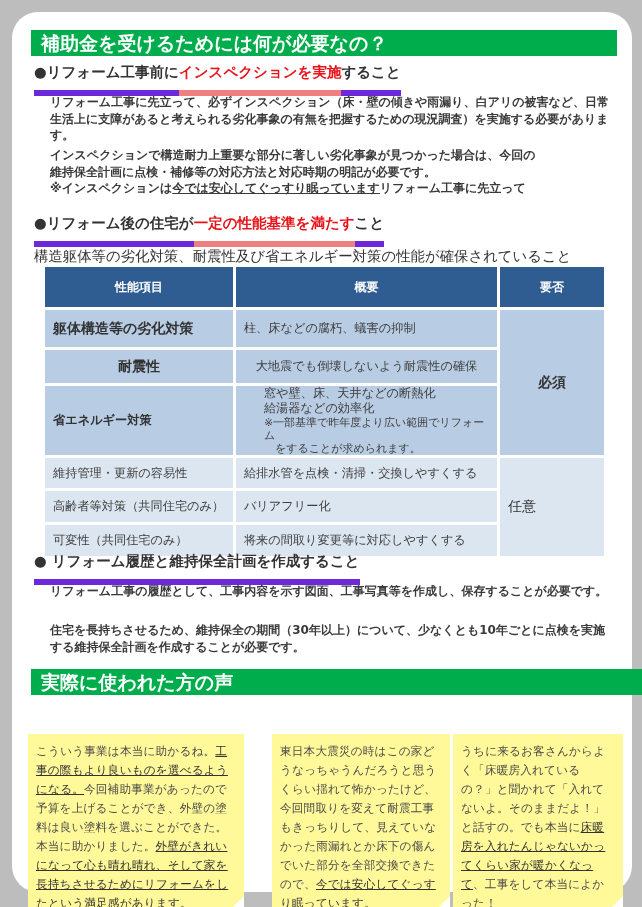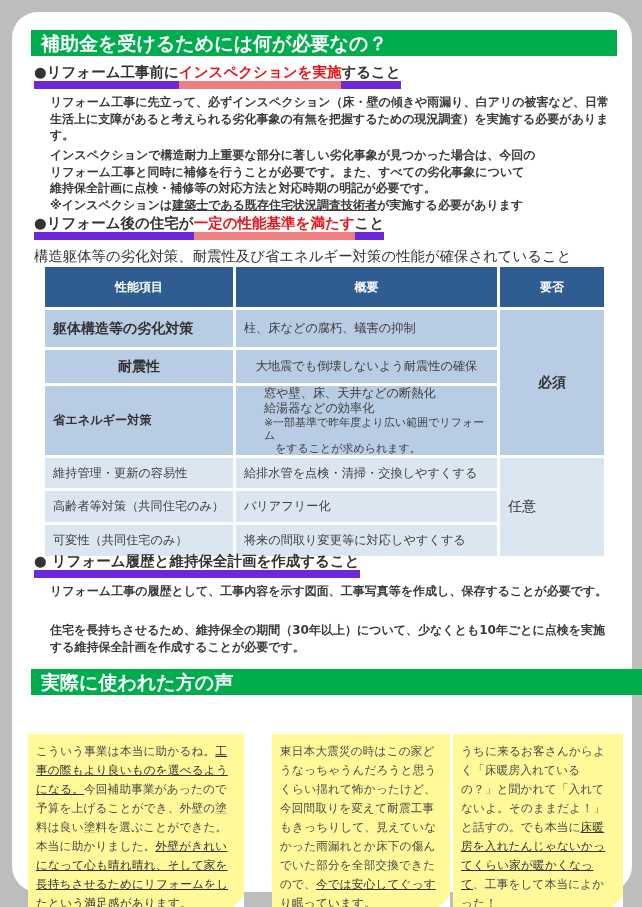--- a/index.html
+++ b/index.html
@@ -30,21 +30,21 @@
 
     .heading {
       position: absolute;
       left: 34px;
       font-size: 14.5px;
       font-weight: bold;
       color: #333;
       white-space: nowrap;
       line-height: 20px;
     }
-    .heading .u { border-bottom: 8px solid #6d28d9; padding-bottom: 1px; margin-top: 32px; }
+    .heading .u { border-bottom: 6px solid #6d28d9; padding-bottom: 10px; margin-top: 32px; }
     .heading .red { color: #e8141b; }
     .heading .red.u { border-bottom-color: #f08080; }
 
     .para {
       position: absolute;
       left: 50px;
       width: 566px;
       font-size: 12px;
       line-height: 16.5px;
       color: #3a3a3a;
@@ -115,23 +115,22 @@
 </div>
 
 <div class="heading" style="top:62px;">
   <span class="u">●リフォーム工事前に</span><span class="u red">インスペクションを実施</span><span class="u">すること</span>
 </div>
 
 <div class="para" style="top:94px;">リフォーム工事に先立って、必ずインスペクション（床・壁の傾きや雨漏り、白アリの被害など、日常生活上に支障があると考えられる劣化事象の有無を把握するための現況調査）を実施する必要があります。</div>
 
 <div class="para" style="top:147px;">
   <div>インスペクションで構造耐力上重要な部分に著しい劣化事象が見つかった場合は、今回の</div>
-  <div>リフォーム工事と同時に補修を行うことが必要です。また、すべての劣化事象について</div>
   <div>維持保全計画に点検・補修等の対応方法と対応時期の明記が必要です。</div>
-  <div><span>※インスペクションは</span><span class="ul">建築士である既存住宅状況調査技術者</span><span>が実施する必要があります</span></div>
+  <div><span>※インスペクションは</span><span class="ul">今では安心してぐっすり眠っています</span><span>リフォーム工事に先立って</span></div>
 </div>
 
 <div class="heading" style="top:213px;">
   <span class="u">●リフォーム後の住宅が</span><span class="u red">一定の性能基準を満たす</span><span class="u">こと</span>
 </div>
 
 <div class="subline">構造躯体等の劣化対策、耐震性及び省エネルギー対策の性能が確保されていること</div>
 
 <table class="perf">
   <colgroup>

